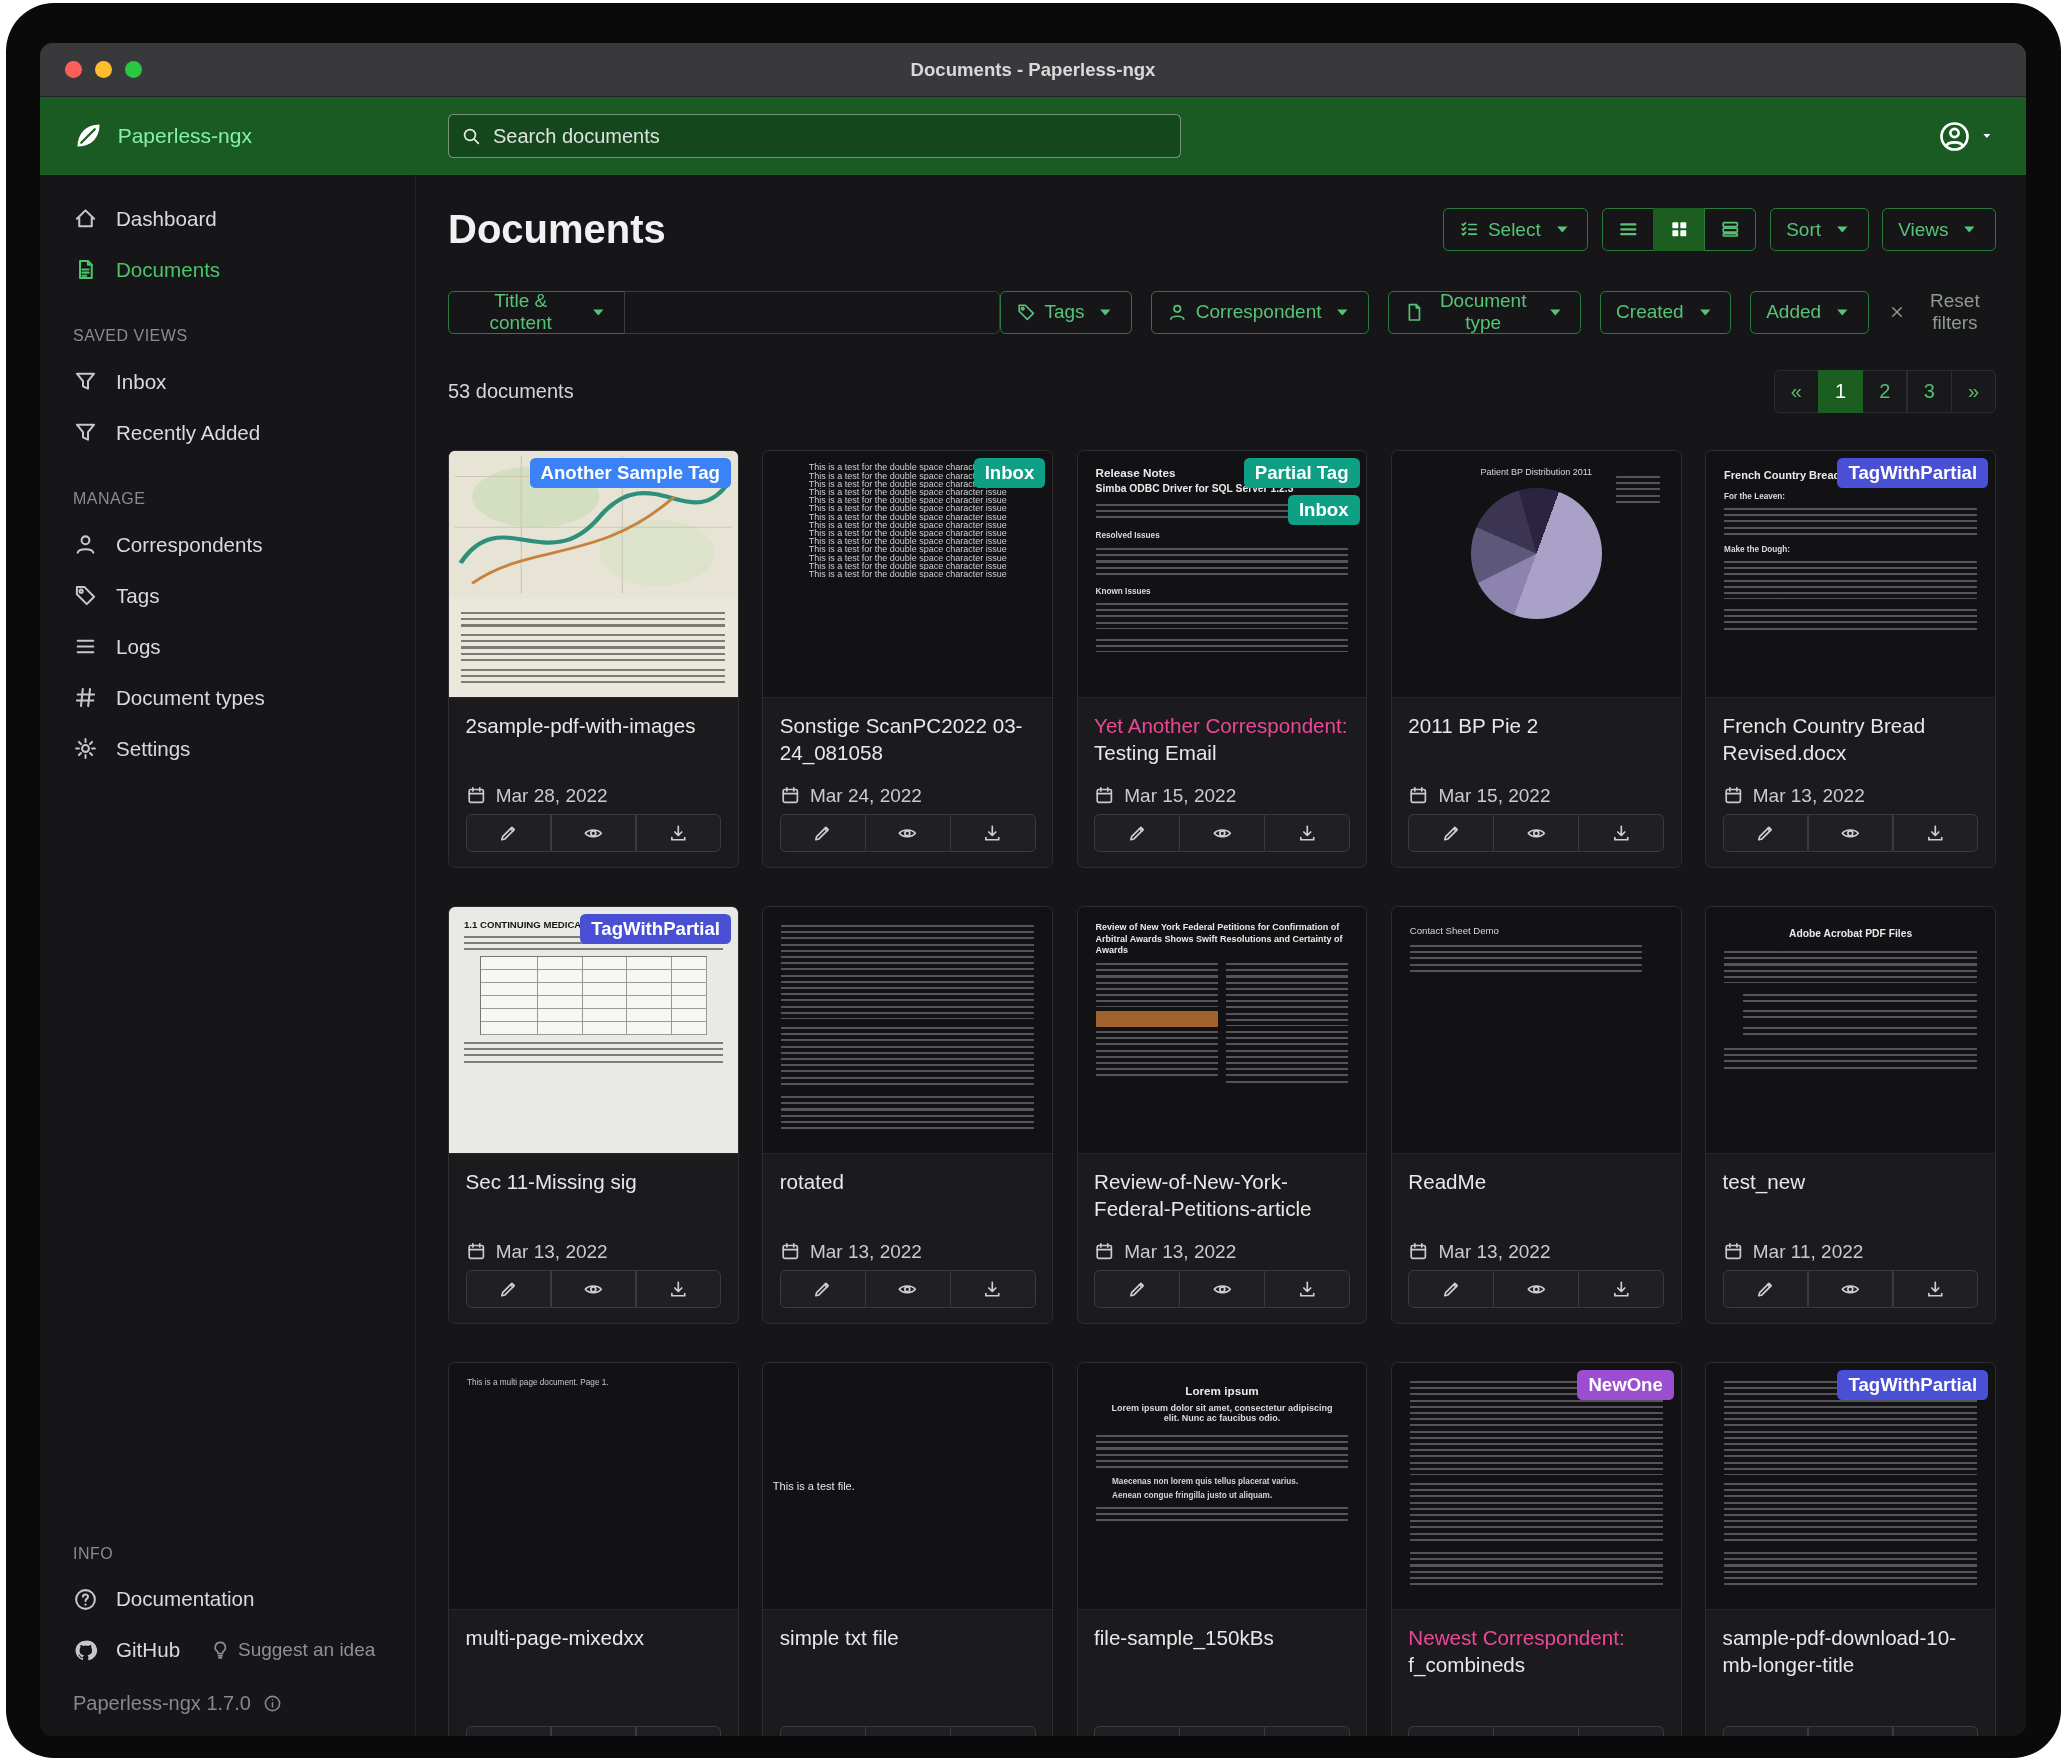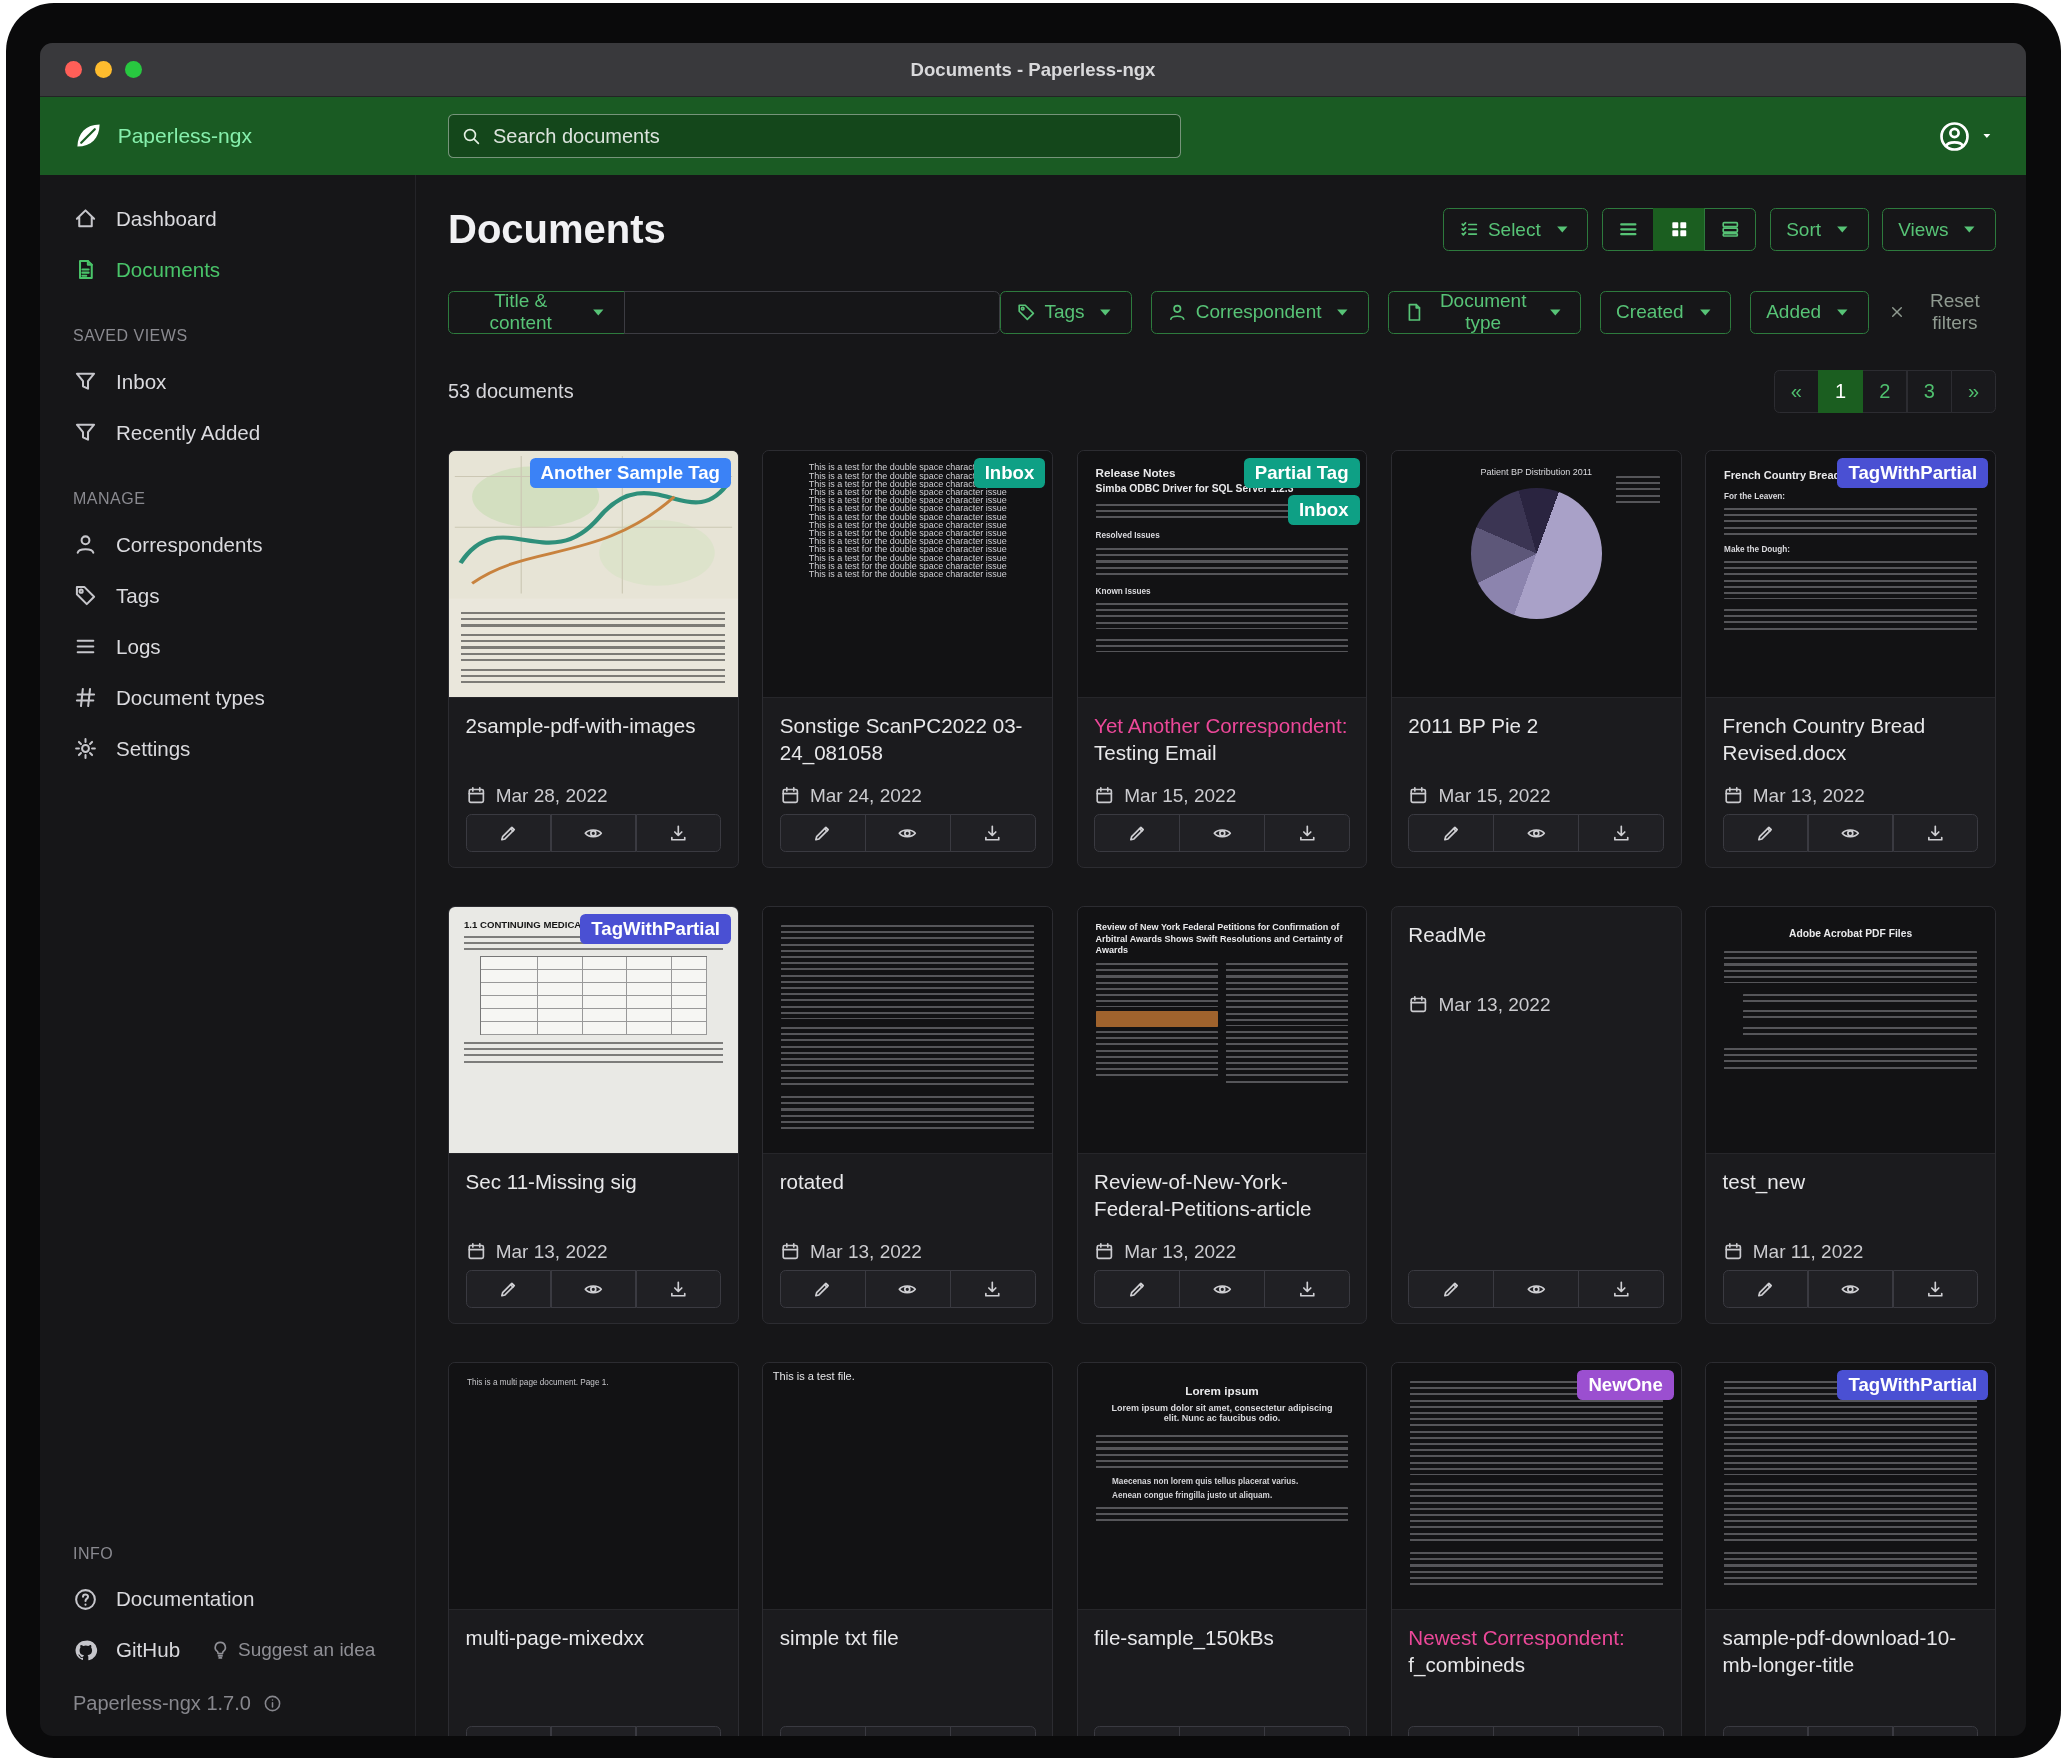--- a/index.html
+++ b/index.html
@@ -929,20 +929,27 @@
         <span class="icon">
                   <svg viewBox="0 0 16 16" fill="none" stroke="currentColor" stroke-width="1.3" stroke-linecap="round" stroke-linejoin="round">
                     <path d="M8 2.5v7M5.3 7 8 9.7 10.7 7"></path>
                     <path d="M3 11.3V13h10v-1.7"></path>
                   </svg>
                 </span>
       </button>
     </div>
   </div>
           <div class="card">
+    <div class="thumb">
+              <div class="pad">
+                <div style="font-size:9.6px;color:#d8d8db;margin:2.7px 0 9.6px;">Contact Sheet Demo</div>
+                <div class="fl" style="height:29px;margin:4.8px 0;margin:0;width:92%;"></div>
+              </div>
+      <div class="tags"></div>
+    </div>
     <div class="card-body">
       <div class="card-title">ReadMe</div>
       <div class="card-date">
         <span class="icon">
                   <svg viewBox="0 0 16 16" fill="none" stroke="currentColor" stroke-width="1.3" stroke-linecap="round" stroke-linejoin="round">
                     <rect x="2.5" y="3.5" width="11" height="10" rx="1.2"></rect>
                     <path d="M2.5 6.7h11M5.3 2.2v2.4M10.7 2.2v2.4"></path>
                   </svg>
                 </span>
         <span class="date-text">Mar 13, 2022</span>
@@ -1067,21 +1074,21 @@
                   <svg viewBox="0 0 16 16" fill="none" stroke="currentColor" stroke-width="1.3" stroke-linecap="round" stroke-linejoin="round">
                     <path d="M8 2.5v7M5.3 7 8 9.7 10.7 7"></path>
                     <path d="M3 11.3V13h10v-1.7"></path>
                   </svg>
                 </span>
       </button>
     </div>
   </div>
           <div class="card">
     <div class="thumb">
-              <div class="pad" style="padding: 6.9px 9.6px;">
+              <div class="pad" style="padding: 6.9px 9.6px; justify-content: center;">
                 <div style="font-size:11px;color:#e6e6e9;">This is a test file.</div>
               </div>
       <div class="tags"></div>
     </div>
     <div class="card-body">
       <div class="card-title">simple txt file</div>
       <div class="card-date" style="visibility: hidden;">
         <span class="icon">
                   <svg viewBox="0 0 16 16" fill="none" stroke="currentColor" stroke-width="1.3" stroke-linecap="round" stroke-linejoin="round">
                     <rect x="2.5" y="3.5" width="11" height="10" rx="1.2"></rect>

